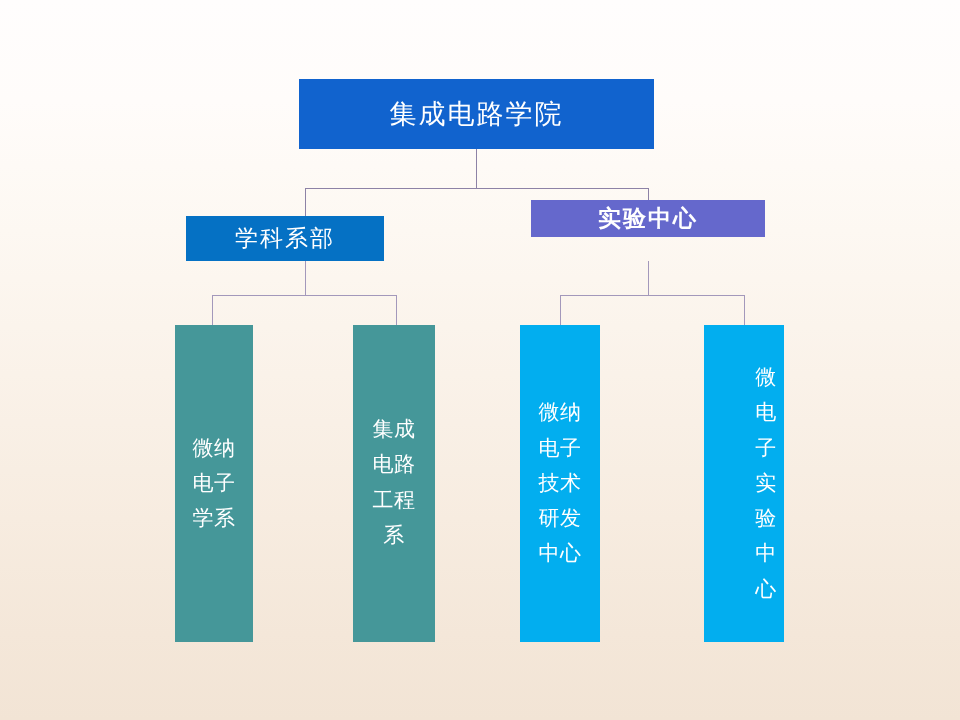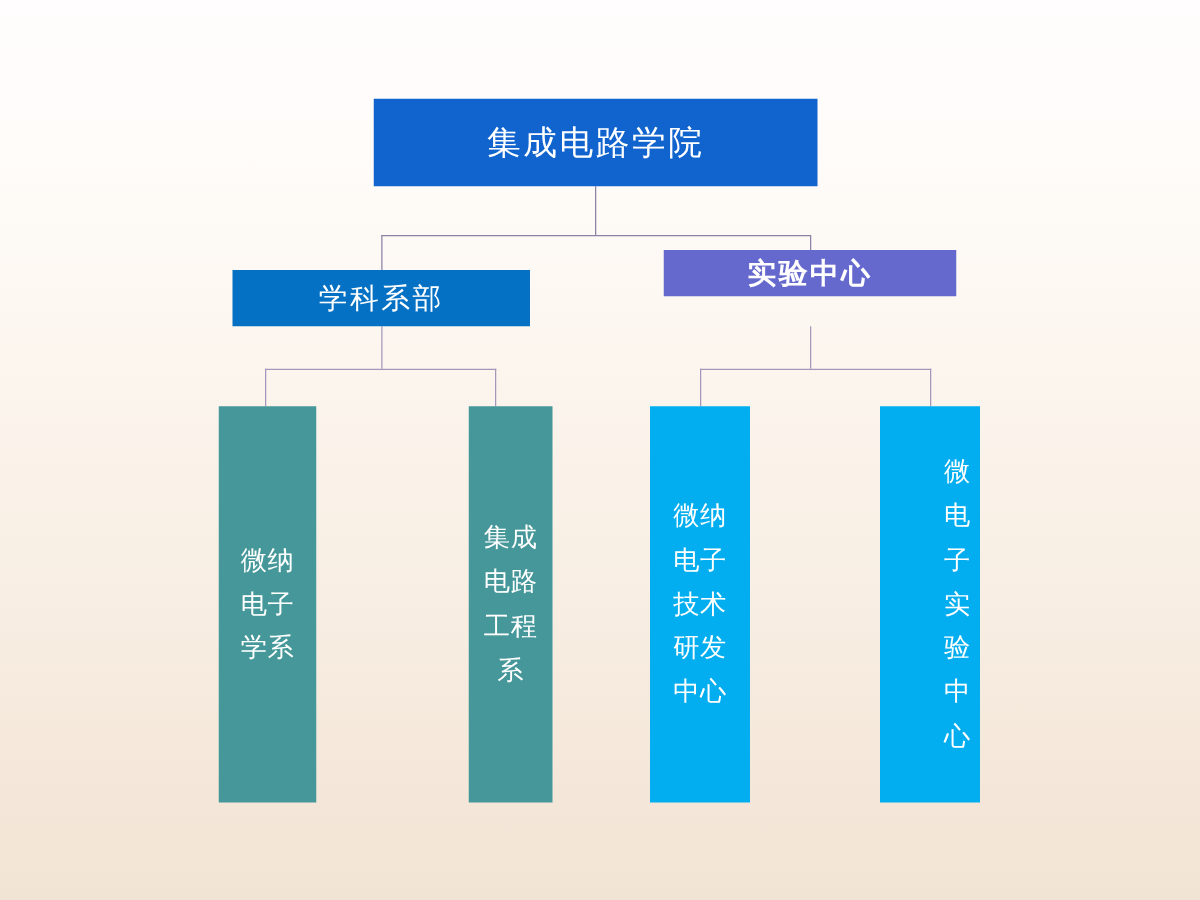--- a/index.html
+++ b/index.html
@@ -58,21 +58,21 @@
     height: 70px;
     background: #1163ce;
     font-size: 27px;
     letter-spacing: 2px;
   }
 
   
   #node-departments {
     left: 186px;
     top: 216px;
-    width: 238px;
+    width: 198px;
     height: 45px;
     background: #0571c4;
     font-size: 23px;
     letter-spacing: 2px;
   }
   #node-lab-center {
     left: 531px;
     top: 200px;
     width: 234px;
     height: 37px;
@@ -86,21 +86,21 @@
   .leaf {
     font-size: 21px;
     line-height: 1.68;
     align-items: center;
     padding: 0 4px;
   }
   .leaf.teal { background: #459799; }
   .leaf.cyan { background: #02aeef; }
 
   #node-micro-nano-dept { left: 175px; top: 325px; width: 78px; height: 317px; }
-  #node-ic-eng-dept     { left: 375px; top: 325px; width: 67px; height: 317px; }
+  #node-ic-eng-dept     { left: 353px; top: 325px; width: 82px; height: 317px; font-family: Liberation Mono, monospace; }
   #node-rnd-center      { left: 520px; top: 325px; width: 80px; height: 317px; }
   #node-micro-lab       { left: 704px; top: 325px; width: 80px; height: 317px; padding-left: 48px; }
 </style>
 </head>
 <body>
 
 <div id="org-canvas">
 
   <div class="conn v" style="left:476px; top:149px; height:39px;"></div>
   <div class="conn h" style="left:305px; top:188px; width:343px;"></div>

